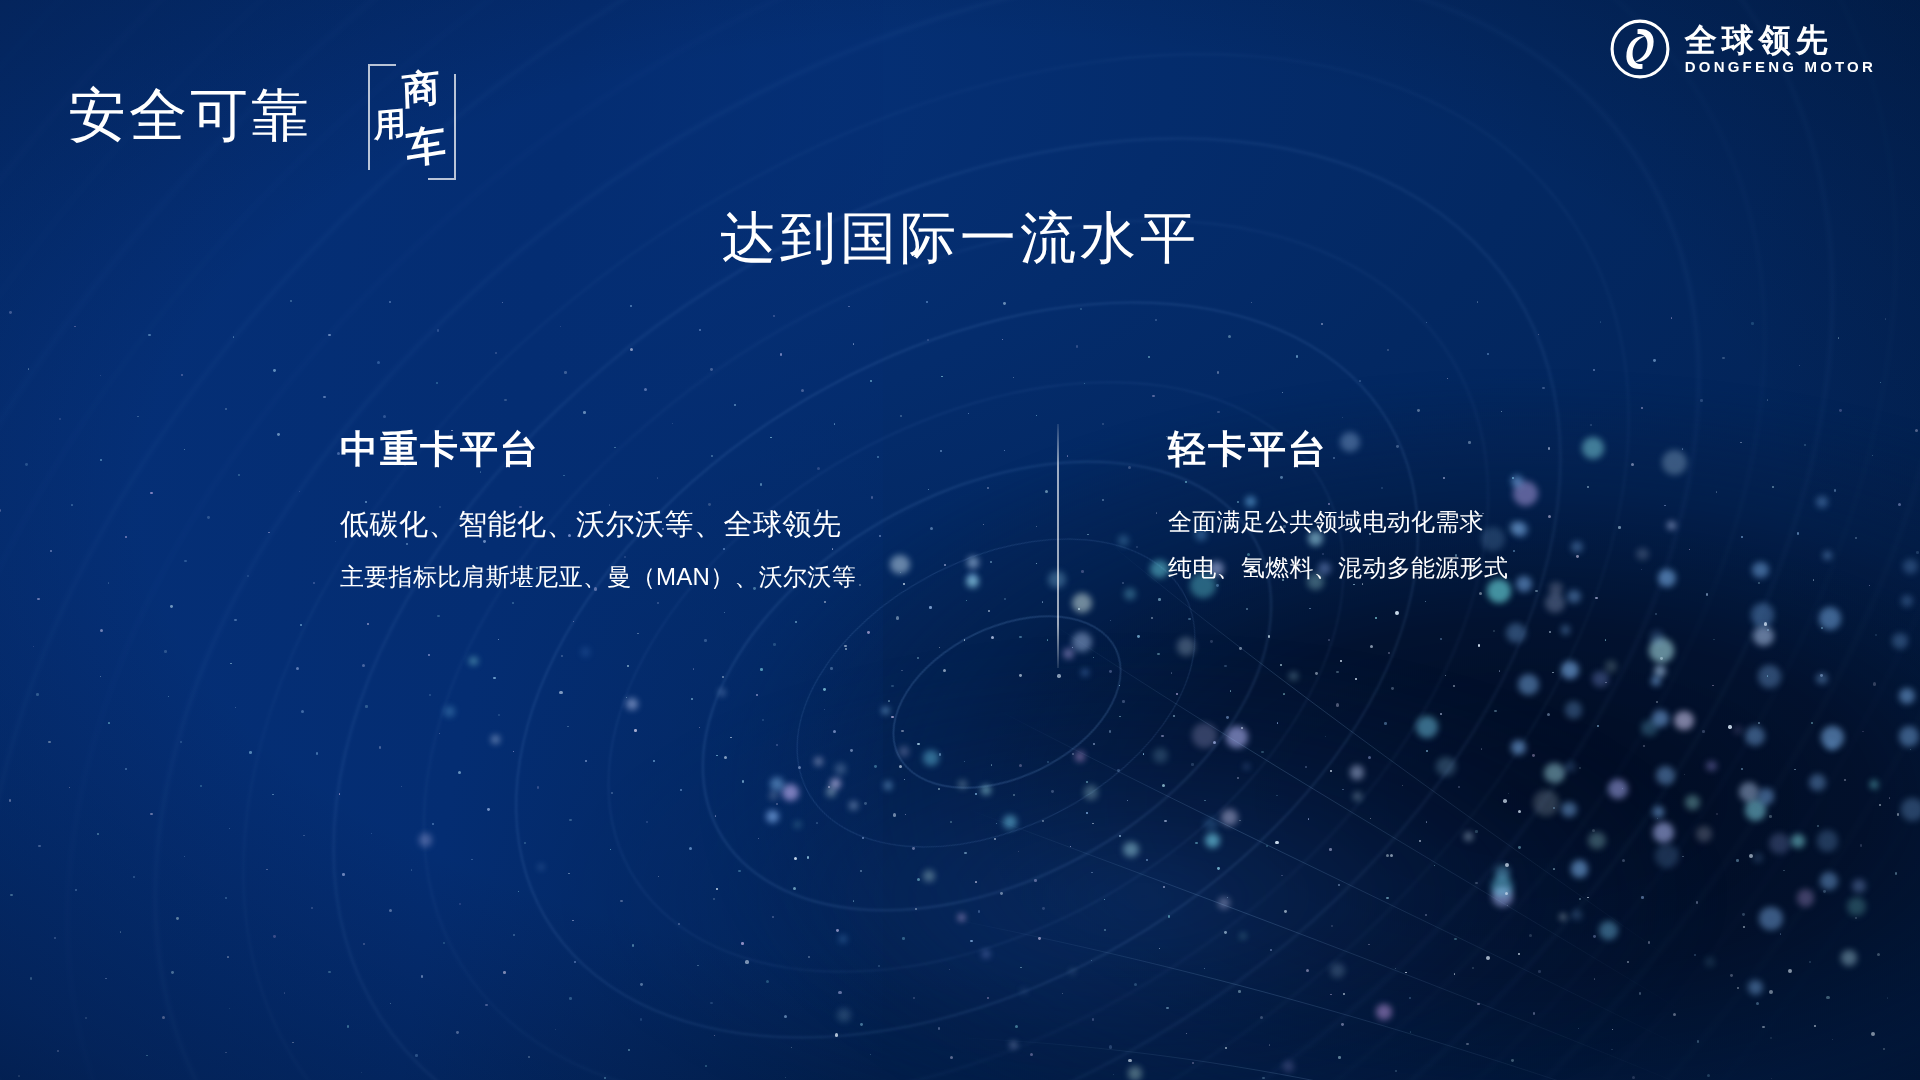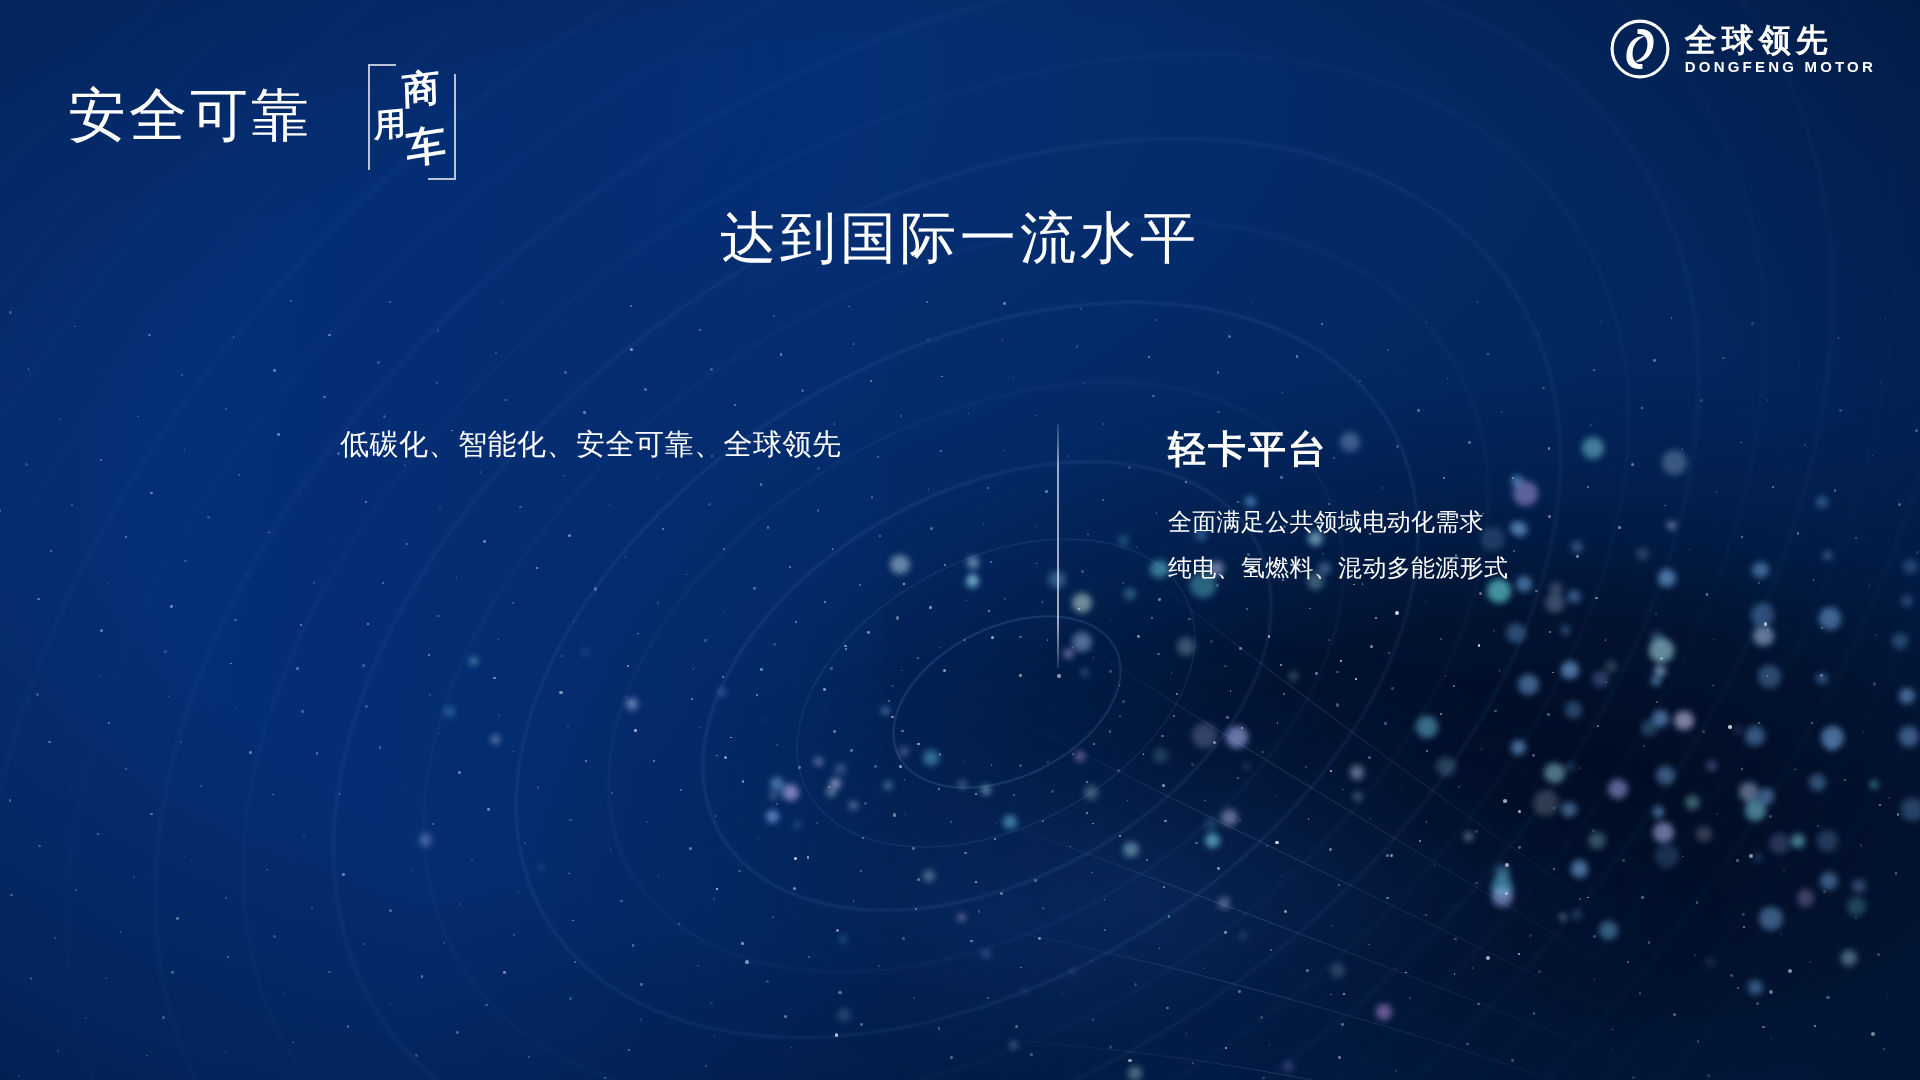--- a/index.html
+++ b/index.html
@@ -1185,21 +1185,23 @@
     </div>
   </div>
 
   <div class="main-title">达到国际一流水平</div>
 
   <div class="divider"></div>
 
   <div class="columns">
 
     <div class="col col-left">
-      <div class="col-lead">低碳化、智能化、安全可靠、全球领先</div>
+      <div class="col-heading">中重卡平台</div>
+      <div class="col-lead">低碳化、智能化、沃尔沃等、全球领先</div>
+      <div class="col-sub">主要指标比肩斯堪尼亚、曼（MAN）、沃尔沃等</div>
     </div>
 
     <div class="col col-right">
       <div class="col-heading">轻卡平台</div>
       <div class="col-sub">全面满足公共领域电动化需求</div>
       <div class="col-sub">纯电、氢燃料、混动多能源形式</div>
     </div>
 
   </div>
 

